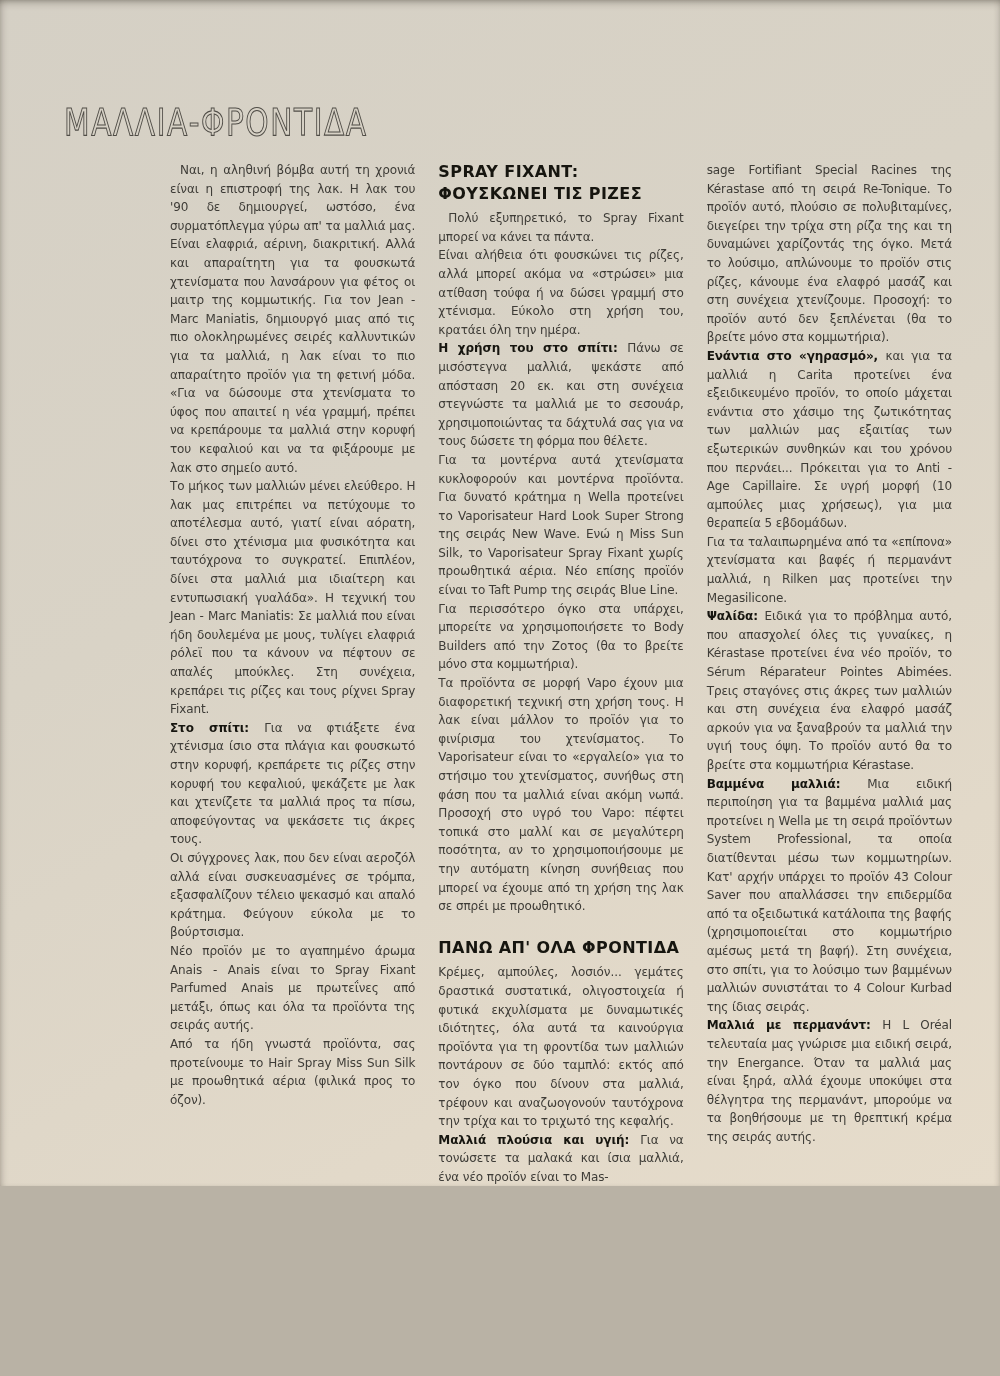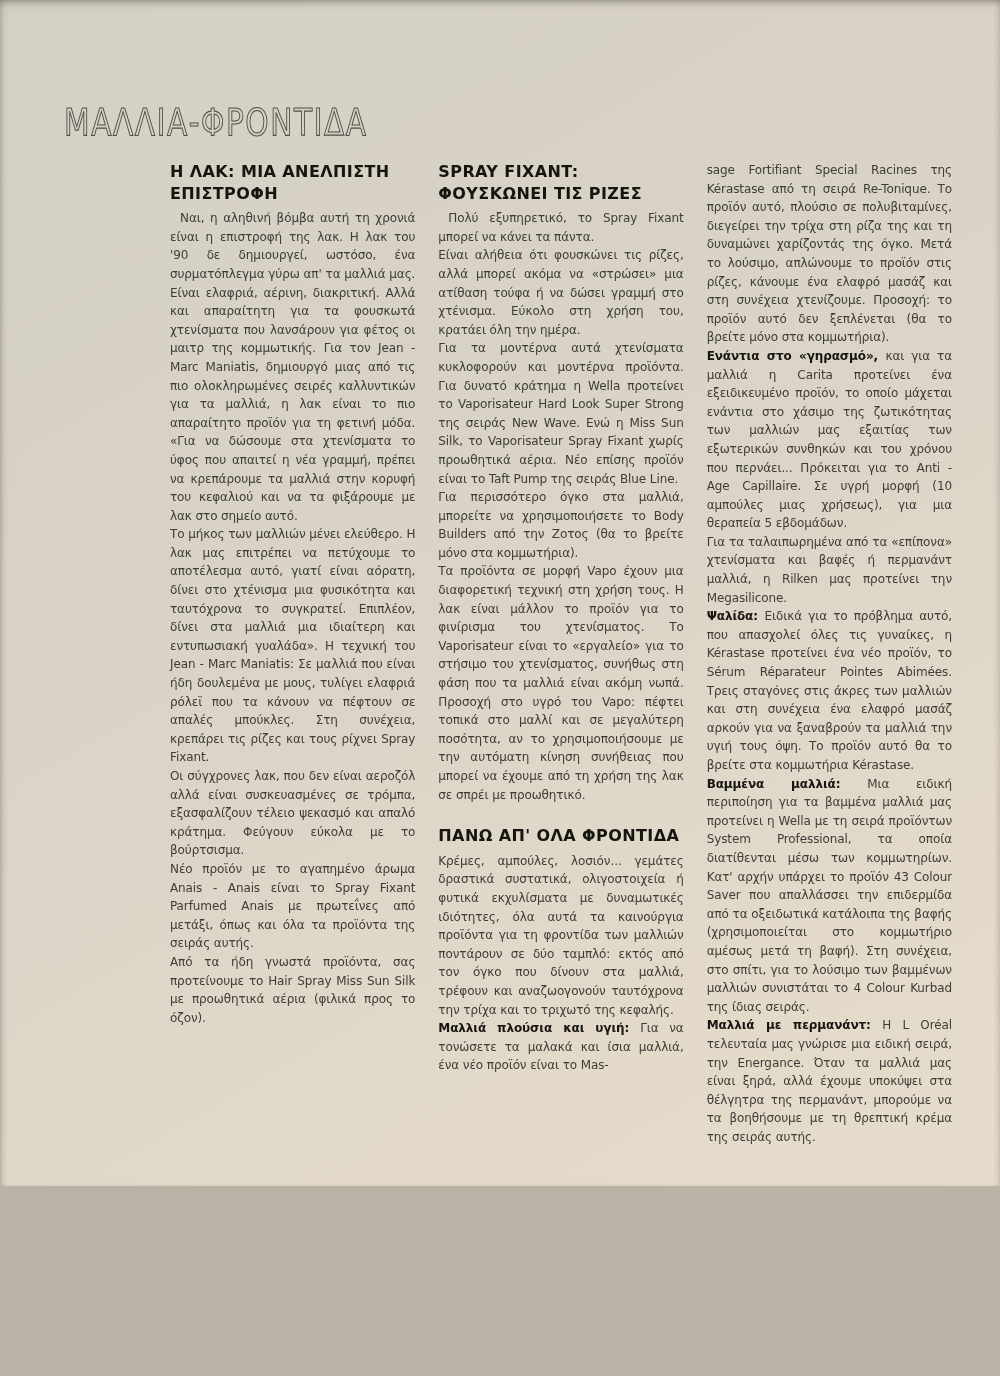--- a/index.html
+++ b/index.html
@@ -53,33 +53,34 @@
   .magazine-name{margin-left:36px;font-size:12.5px;font-weight:bold;letter-spacing:42px;color:#44413a;}
 </style>
 </head>
 <body>
 
 <div class="page">
   <h1 class="page-title">ΜΑΛΛΙΑ-ΦΡΟΝΤΙΔΑ</h1>
 
   <div class="columns">
     <div class="col">
-        <h3 class="col-heading">Η ΛΑΚ: ΜΙΑ ΑΝΕΛΠΙΣΤΗ ΕΠΙΣΤΡΟΦΗ</h3>
         <p class="body-par indent"><span>Ναι, η αληθινή βόμβα αυτή τη χρονιά είναι η επιστροφή της λακ. Η λακ του '90 δε δημιουργεί, ωστόσο, ένα συρματόπλεγμα γύρω απ' τα μαλλιά μας. Είναι ελαφριά, αέρινη, διακριτική. Αλλά και απαραίτητη για τα φουσκωτά χτενίσματα που λανσάρουν για φέτος οι μαιτρ της κομμωτικής. Για τον Jean - Marc Maniatis, δημιουργό μιας από τις πιο ολοκληρωμένες σειρές καλλυντικών για τα μαλλιά, η λακ είναι το πιο απαραίτητο προϊόν για τη φετινή μόδα. «Για να δώσουμε στα χτενίσματα το ύφος που απαιτεί η νέα γραμμή, πρέπει να κρεπάρουμε τα μαλλιά στην κορυφή του κεφαλιού και να τα φιξάρουμε με λακ στο σημείο αυτό.</span></p>
         <p class="body-par"><span>Το μήκος των μαλλιών μένει ελεύθερο. Η λακ μας επιτρέπει να πετύχουμε το αποτέλεσμα αυτό, γιατί είναι αόρατη, δίνει στο χτένισμα μια φυσικότητα και ταυτόχρονα το συγκρατεί. Επιπλέον, δίνει στα μαλλιά μια ιδιαίτερη και εντυπωσιακή γυαλάδα». Η τεχνική του Jean - Marc Maniatis: Σε μαλλιά που είναι ήδη δουλεμένα με μους, τυλίγει ελαφριά ρόλεϊ που τα κάνουν να πέφτουν σε απαλές μπούκλες. Στη συνέχεια, κρεπάρει τις ρίζες και τους ρίχνει Spray Fixant.</span></p>
+        <p class="body-par"><b>Στο σπίτι: </b><span>Για να φτιάξετε ένα χτένισμα ίσιο στα πλάγια και φουσκωτό στην κορυφή, κρεπάρετε τις ρίζες στην κορυφή του κεφαλιού, ψεκάζετε με λακ και χτενίζετε τα μαλλιά προς τα πίσω, αποφεύγοντας να ψεκάσετε τις άκρες τους.</span></p>
         <p class="body-par"><span>Οι σύγχρονες λακ, που δεν είναι αεροζόλ αλλά είναι συσκευασμένες σε τρόμπα, εξασφαλίζουν τέλειο ψεκασμό και απαλό κράτημα. Φεύγουν εύκολα με το βούρτσισμα.</span></p>
         <p class="body-par"><span>Νέο προϊόν με το αγαπημένο άρωμα Anais - Anais είναι το Spray Fixant Parfumed Anais με πρωτεΐνες από μετάξι, όπως και όλα τα προϊόντα της σειράς αυτής.</span></p>
         <p class="body-par"><span>Από τα ήδη γνωστά προϊόντα, σας προτείνουμε το Hair Spray Miss Sun Silk με προωθητικά αέρια (φιλικά προς το όζον).</span></p>
       </div>
     <div class="col">
         <h3 class="col-heading">SPRAY FIXANT: ΦΟΥΣΚΩΝΕΙ ΤΙΣ ΡΙΖΕΣ</h3>
         <p class="body-par indent"><span>Πολύ εξυπηρετικό, το Spray Fixant μπορεί να κάνει τα πάντα.</span></p>
         <p class="body-par"><span>Είναι αλήθεια ότι φουσκώνει τις ρίζες, αλλά μπορεί ακόμα να «στρώσει» μια ατίθαση τούφα ή να δώσει γραμμή στο χτένισμα. Εύκολο στη χρήση του, κρατάει όλη την ημέρα.</span></p>
+        <p class="body-par"><b>Η χρήση του στο σπίτι: </b><span>Πάνω σε μισόστεγνα μαλλιά, ψεκάστε από απόσταση 20 εκ. και στη συνέχεια στεγνώστε τα μαλλιά με το σεσουάρ, χρησιμοποιώντας τα δάχτυλά σας για να τους δώσετε τη φόρμα που θέλετε.</span></p>
         <p class="body-par"><span>Για τα μοντέρνα αυτά χτενίσματα κυκλοφορούν και μοντέρνα προϊόντα. Για δυνατό κράτημα η Wella προτείνει το Vaporisateur Hard Look Super Strong της σειράς New Wave. Ενώ η Miss Sun Silk, το Vaporisateur Spray Fixant χωρίς προωθητικά αέρια. Νέο επίσης προϊόν είναι το Taft Pump της σειράς Blue Line.</span></p>
-        <p class="body-par"><span>Για περισσότερο όγκο στα μαλλιά, μπορείτε να χρησιμοποιήσετε το Body Builders από την Ζοτος (θα το βρείτε μόνο στα κομμωτήρια).</span></p>
+        <p class="body-par"><span>Για περισσότερο όγκο στα υπάρχει, μπορείτε να χρησιμοποιήσετε το Body Builders από την Ζοτος (θα το βρείτε μόνο στα κομμωτήρια).</span></p>
         <p class="body-par"><span>Τα προϊόντα σε μορφή Vapo έχουν μια διαφορετική τεχνική στη χρήση τους. Η λακ είναι μάλλον το προϊόν για το φινίρισμα του χτενίσματος. Το Vaporisateur είναι το «εργαλείο» για το στήσιμο του χτενίσματος, συνήθως στη φάση που τα μαλλιά είναι ακόμη νωπά. Προσοχή στο υγρό του Vapo: πέφτει τοπικά στο μαλλί και σε μεγαλύτερη ποσότητα, αν το χρησιμοποιήσουμε με την αυτόματη κίνηση συνήθειας που μπορεί να έχουμε από τη χρήση της λακ σε σπρέι με προωθητικό.</span></p>
         <h3 class="col-heading later">ΠΑΝΩ ΑΠ' ΟΛΑ ΦΡΟΝΤΙΔΑ</h3>
         <p class="body-par"><span>Κρέμες, αμπούλες, λοσιόν... γεμάτες δραστικά συστατικά, ολιγοστοιχεία ή φυτικά εκχυλίσματα με δυναμωτικές ιδιότητες, όλα αυτά τα καινούργια προϊόντα για τη φροντίδα των μαλλιών ποντάρουν σε δύο ταμπλό: εκτός από τον όγκο που δίνουν στα μαλλιά, τρέφουν και αναζωογονούν ταυτόχρονα την τρίχα και το τριχωτό της κεφαλής.</span></p>
         <p class="body-par"><b>Μαλλιά πλούσια και υγιή: </b><span>Για να τονώσετε τα μαλακά και ίσια μαλλιά, ένα νέο προϊόν είναι το Mas-</span></p>
       </div>
     <div class="col">
         <p class="body-par"><span>sage Fortifiant Special Racines της Kérastase από τη σειρά Re-Tonique. Το προϊόν αυτό, πλούσιο σε πολυβιταμίνες, διεγείρει την τρίχα στη ρίζα της και τη δυναμώνει χαρίζοντάς της όγκο. Μετά το λούσιμο, απλώνουμε το προϊόν στις ρίζες, κάνουμε ένα ελαφρό μασάζ και στη συνέχεια χτενίζουμε. Προσοχή: το προϊόν αυτό δεν ξεπλένεται (θα το βρείτε μόνο στα κομμωτήρια).</span></p>
         <p class="body-par"><b>Ενάντια στο «γηρασμό», </b><span>και για τα μαλλιά η Carita προτείνει ένα εξειδικευμένο προϊόν, το οποίο μάχεται ενάντια στο χάσιμο της ζωτικότητας των μαλλιών μας εξαιτίας των εξωτερικών συνθηκών και του χρόνου που περνάει... Πρόκειται για το Anti - Age Capillaire. Σε υγρή μορφή (10 αμπούλες μιας χρήσεως), για μια θεραπεία 5 εβδομάδων.</span></p>
         <p class="body-par"><span>Για τα ταλαιπωρημένα από τα «επίπονα» χτενίσματα και βαφές ή περμανάντ μαλλιά, η Rilken μας προτείνει την Megasilicone.</span></p>
         <p class="body-par"><b>Ψαλίδα: </b><span>Ειδικά για το πρόβλημα αυτό, που απασχολεί όλες τις γυναίκες, η Kérastase προτείνει ένα νέο προϊόν, το Sérum Réparateur Pointes Abimées. Τρεις σταγόνες στις άκρες των μαλλιών και στη συνέχεια ένα ελαφρό μασάζ αρκούν για να ξαναβρούν τα μαλλιά την υγιή τους όψη. Το προϊόν αυτό θα το βρείτε στα κομμωτήρια Kérastase.</span></p>

